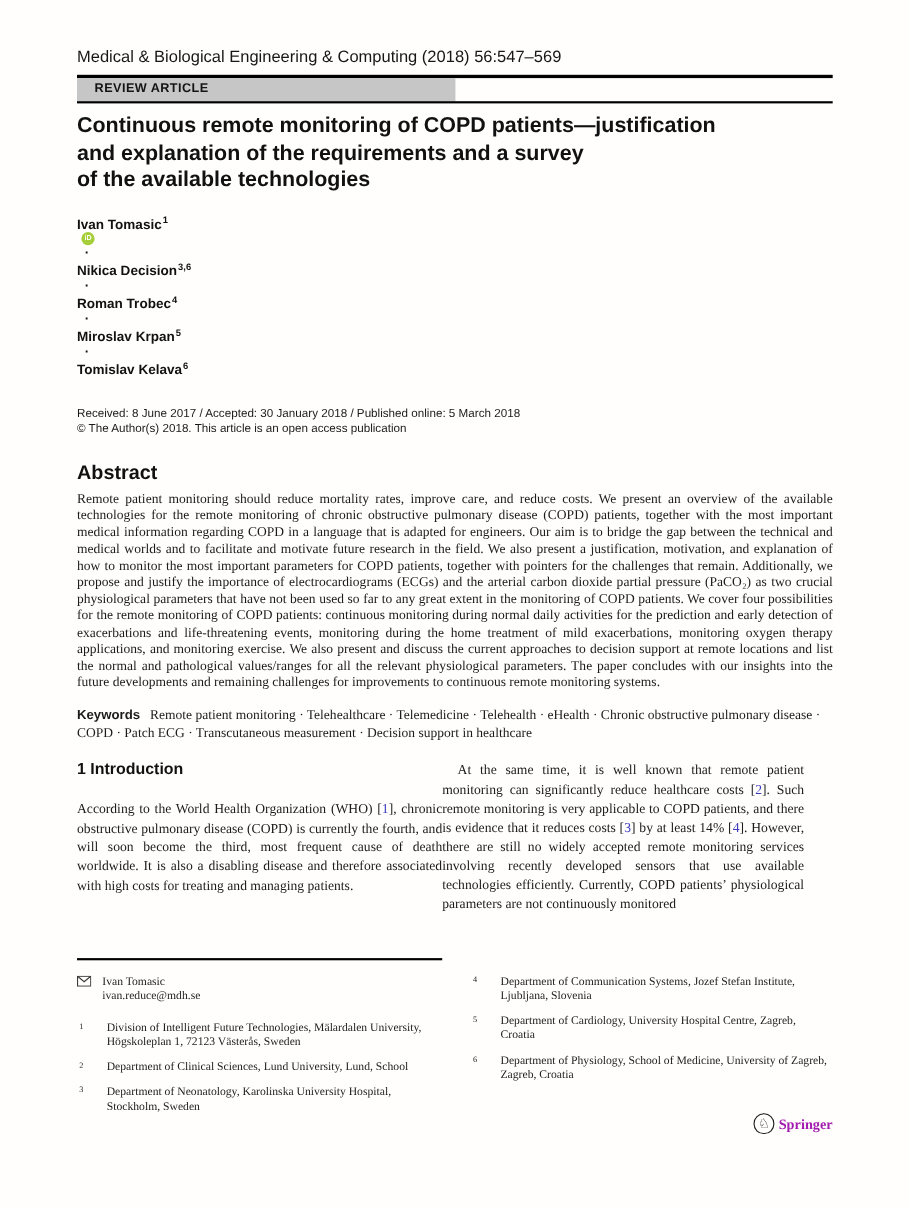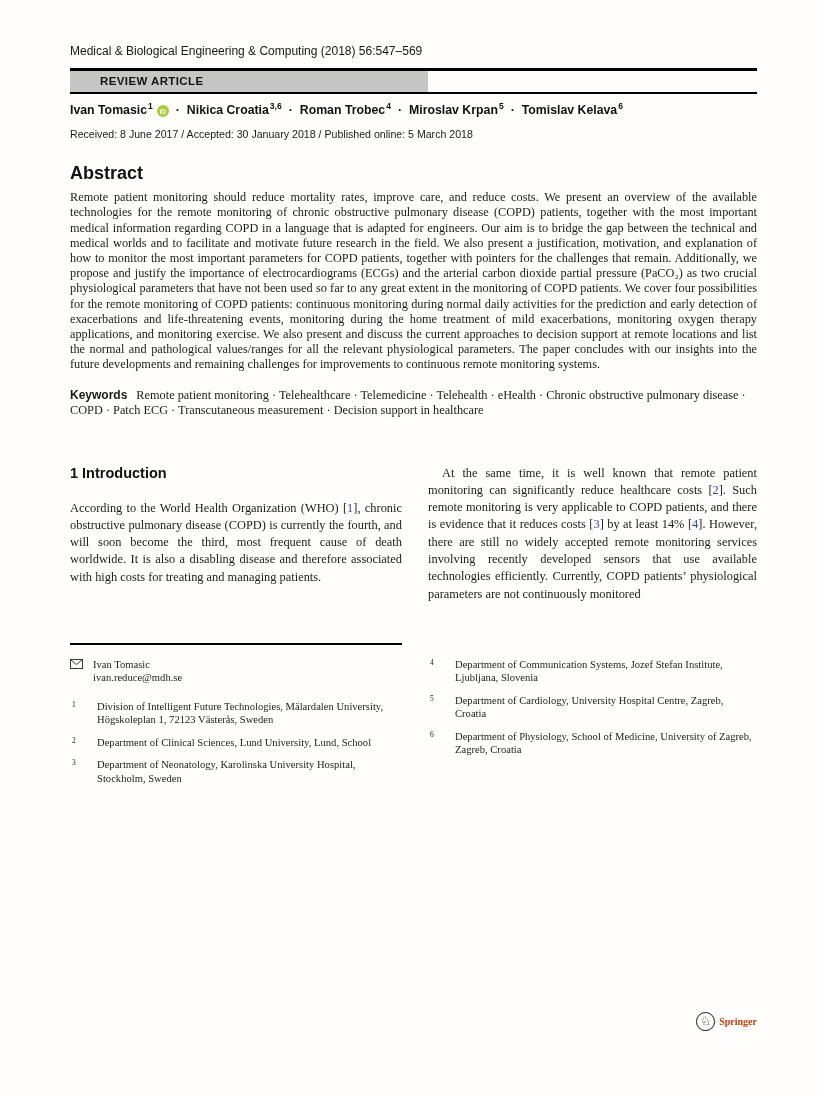--- a/index.html
+++ b/index.html
@@ -8,71 +8,71 @@
     width:827px;height:1098px;
     background:#fffefd;
     font-family:"Liberation Serif", serif;
     color:#1c1c1c;
     box-sizing:border-box;
     padding:44px 70px 0 70px;
     overflow:hidden;
   }
 
   
-  .jline{font-family:"Liberation Sans", sans-serif;font-size:12px;color:#171717;line-height:15px;}
+  .jline{font-family:"Liberation Sans", sans-serif;font-size:15px;color:#171717;line-height:15px;}
   .doi{font-family:"Liberation Sans", sans-serif;font-size:10.8px;color:#171717;line-height:15px;}
   .thick-rule{height:3px;background:#000;margin-top:9px;}
   .banner{
     width:328px;height:21px;background:#c6c6c6;
     font-family:"Liberation Sans", sans-serif;font-weight:bold;font-size:11.5px;
-    line-height:21px;padding-left:30px;letter-spacing:.4px;color:#141414;
+    line-height:21px;padding-left:16px;letter-spacing:.4px;color:#141414;
   }
   .thin-rule{height:2px;background:#000;}
 
   
   .cm-row{height:34px;position:relative;}
   .crossmark{
     position:absolute;right:0;top:3px;
     display:flex;align-items:center;gap:5px;cursor:pointer;
   }
   .cm-label{font-family:"Liberation Sans", sans-serif;font-size:11px;color:#222;}
 
   
   .title{
     margin:8px 0 0 0;
     font-family:"Liberation Sans", sans-serif;font-weight:bold;
     font-size:19.5px;line-height:24.5px;color:#111;
   }
   .authors{
-    margin-top:7px;
+    margin-top:19px;
     font-family:"Liberation Sans", sans-serif;font-weight:bold;font-size:12.3px;color:#111;
-    display:flex;align-items:flex-end;flex-wrap:wrap;
+    display:flex;align-items:flex-start;flex-wrap:wrap;flex-direction:column;
   }
   .asup{font-size:8.5px;vertical-align:super;margin-left:1px;}
   .adot{margin:0 7px;font-weight:bold;}
   .orcid{
     display:inline-flex;width:12px;height:12px;border-radius:50%;
     background:#a6ce39;color:#fff;font-size:6.5px;font-weight:bold;
     align-items:center;justify-content:center;margin-left:4px;cursor:pointer;
     font-family:"Liberation Sans", sans-serif;
   }
 
-  .dates{margin-top:10px;font-family:"Liberation Sans", sans-serif;font-size:10.6px;color:#1a1a1a;line-height:14px;}
+  .dates{margin-top:26px;font-family:"Liberation Sans", sans-serif;font-size:10.6px;color:#1a1a1a;line-height:14px;}
   .copyright{font-family:"Liberation Sans", sans-serif;font-size:10.6px;color:#1a1a1a;line-height:14px;}
 
   
   .abs-head{margin-top:22px;font-family:"Liberation Sans", sans-serif;font-weight:bold;font-size:18px;color:#111;}
   .abs-text{margin-top:6px;font-size:12.3px;line-height:15.2px;text-align:justify;color:#1b1b1b;}
 
   
   .keywords{margin-top:15px;font-size:12.3px;line-height:15.5px;text-align:left;color:#1b1b1b;}
   .kw-label{font-family:"Liberation Sans", sans-serif;font-weight:bold;font-size:12px;margin-right:9px;text-align:center;}
 
   
-  .cols{display:flex;gap:26px;margin-top:46px;}
+  .cols{display:flex;margin-top:18px;}
   .col-l{width:332px;}
   .col-r{width:329px;}
   .sec-head{margin:0 0 19px 0;font-family:"Liberation Sans", sans-serif;font-weight:bold;font-size:14.5px;color:#111;}
   .bodyp{margin:0;font-size:12.4px;line-height:17.3px;text-align:justify;color:#1b1b1b;}
   .indent{text-indent:14px;}
   .cite{color:#3b3bbd;}
 
   
   .fncols{display:flex;gap:26px;margin-top:40px;font-size:10.6px;line-height:13.5px;}
   .fn-l{width:332px;border-top:2px solid #000;padding-top:13px;}
@@ -87,53 +87,59 @@
   .springer{
     position:absolute;right:70px;top:1012px;
     display:flex;align-items:center;gap:4px;
   }
   .sp-icon{
     width:17px;height:17px;border:1.6px solid #1c1c1c;border-radius:50% 50% 48% 48%;
     display:inline-flex;align-items:center;justify-content:center;
     font-size:12px;line-height:15px;color:#1c1c1c;
     font-family:"DejaVu Sans", sans-serif;
   }
-  .sp-word{font-family:"Liberation Serif", serif;font-weight:bold;font-size:10px;color:#c2410c;}
+  .sp-word{font-family:"Liberation Serif", serif;font-weight:bold;font-size:13px;color:#a21caf;}
 </style>
 </head>
 <body>
 
 <div class="page">
 
   <div class="jline">Medical &amp; Biological Engineering &amp; Computing (2018) 56:547–569</div>
 
   <div class="thick-rule"></div>
   <div class="banner">
     <span>REVIEW ARTICLE</span>
   </div>
   <div class="thin-rule"></div>
 
 
+  <h1 class="title">
+    <div>Continuous remote monitoring of COPD patients—justification</div>
+    <div>and explanation of the requirements and a survey</div>
+    <div>of the available technologies</div>
+  </h1>
 
   <div class="authors">
     <span><span>Ivan Tomasic</span><sup class="asup">1</sup></span>
     <span class="orcid">
         <span>iD</span>
       </span>
     <span class="adot">·</span>
-    <span><span>Nikica Croatia</span><sup class="asup">3,6</sup></span>
+    <span><span>Nikica Decision</span><sup class="asup">3,6</sup></span>
     <span class="adot">·</span>
     <span><span>Roman Trobec</span><sup class="asup">4</sup></span>
     <span class="adot">·</span>
     <span><span>Miroslav Krpan</span><sup class="asup">5</sup></span>
     <span class="adot">·</span>
     <span><span>Tomislav Kelava</span><sup class="asup">6</sup></span>
   </div>
 
   <div class="dates">Received: 8 June 2017 / Accepted: 30 January 2018 / Published online: 5 March 2018</div>
+  <div class="copyright">© The Author(s) 2018. This article is an open access publication</div>
 
   <div class="abs-head">Abstract</div>
   <div class="abs-text">Remote patient monitoring should reduce mortality rates, improve care, and reduce costs. We present an overview of the available technologies for the remote monitoring of chronic obstructive pulmonary disease (COPD) patients, together with the most important medical information regarding COPD in a language that is adapted for engineers. Our aim is to bridge the gap between the technical and medical worlds and to facilitate and motivate future research in the field. We also present a justification, motivation, and explanation of how to monitor the most important parameters for COPD patients, together with pointers for the challenges that remain. Additionally, we propose and justify the importance of electrocardiograms (ECGs) and the arterial carbon dioxide partial pressure (PaCO₂) as two crucial physiological parameters that have not been used so far to any great extent in the monitoring of COPD patients. We cover four possibilities for the remote monitoring of COPD patients: continuous monitoring during normal daily activities for the prediction and early detection of exacerbations and life-threatening events, monitoring during the home treatment of mild exacerbations, monitoring oxygen therapy applications, and monitoring exercise. We also present and discuss the current approaches to decision support at remote locations and list the normal and pathological values/ranges for all the relevant physiological parameters. The paper concludes with our insights into the future developments and remaining challenges for improvements to continuous remote monitoring systems.</div>
 
   <div class="keywords">
     <span class="kw-label">Keywords</span><span>Remote patient monitoring · Telehealthcare · Telemedicine · Telehealth · eHealth · Chronic obstructive pulmonary disease · COPD · Patch ECG · Transcutaneous measurement · Decision support in healthcare</span>
   </div>
 
   <div class="cols">
     <div class="col-l">

